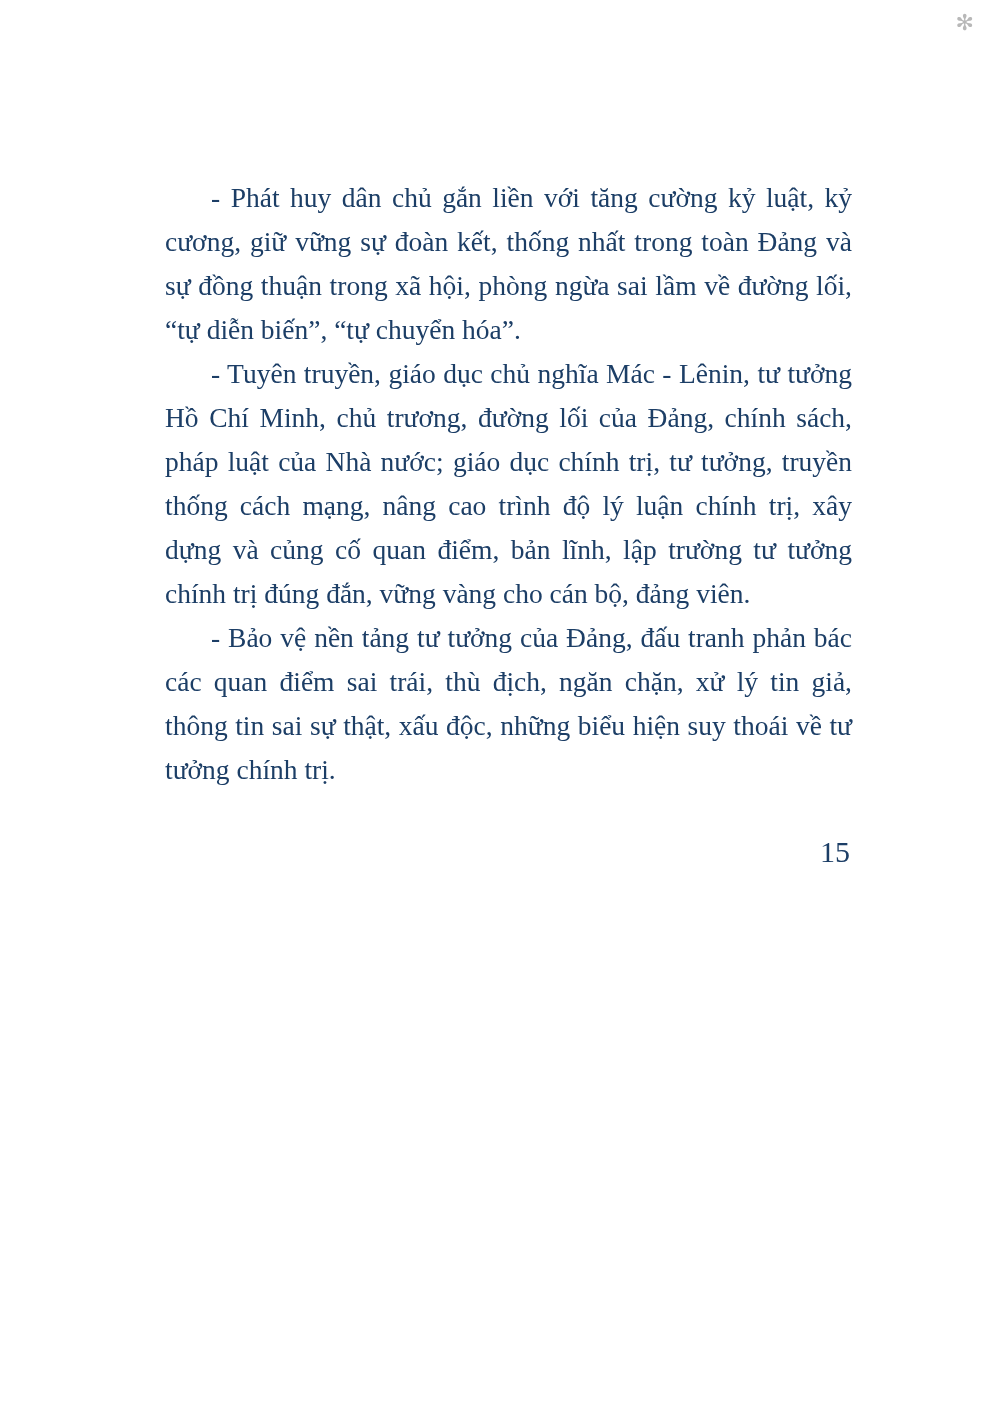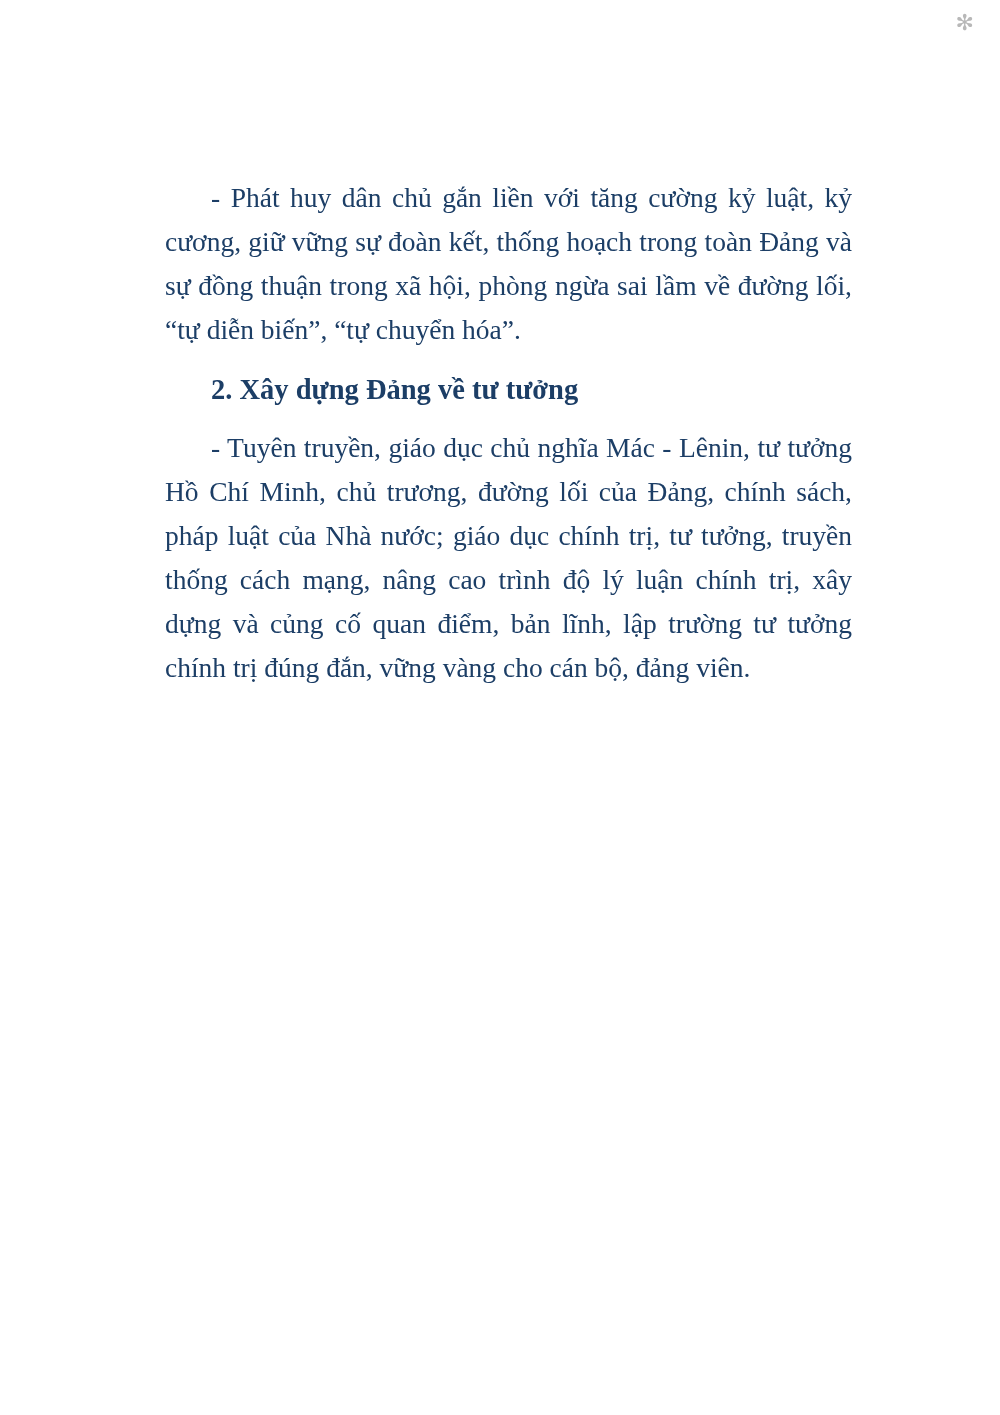--- a/index.html
+++ b/index.html
@@ -62,26 +62,27 @@
 </style>
 </head>
 <body>
 
 <div class="page">
 
   <div class="deco">✻</div>
 
   <div class="text-block">
 
-    <p>- Phát huy dân chủ gắn liền với tăng cường kỷ luật, kỷ cương, giữ vững sự đoàn kết, thống hoạch trong toàn Đảng và sự đồng thuận trong xã hội, phòng ngừa sai lầm về đường lối, “tự diễn biến”, “tự chuyển hóa”.</p>
+    <p>- Phát huy dân chủ gắn liền với tăng cường kỷ luật, kỷ cương, giữ vững sự đoàn kết, thống nhất trong toàn Đảng và sự đồng thuận trong xã hội, phòng ngừa sai lầm về đường lối, “tự diễn biến”, “tự chuyển hóa”.</p>
 
-    <h2>2. Xây dựng Đảng về tư tưởng</h2>
 
 
 
     <p>- Tuyên truyền, giáo dục chủ nghĩa Mác - Lênin, tư tưởng Hồ Chí Minh, chủ trương, đường lối của Đảng, chính sách, pháp luật của Nhà nước; giáo dục chính trị, tư tưởng, truyền thống cách mạng, nâng cao trình độ lý luận chính trị, xây dựng và củng cố quan điểm, bản lĩnh, lập trường tư tưởng chính trị đúng đắn, vững vàng cho cán bộ, đảng viên.</p>
 
 
+    <p>- Bảo vệ nền tảng tư tưởng của Đảng, đấu tranh phản bác các quan điểm sai trái, thù địch, ngăn chặn, xử lý tin giả, thông tin sai sự thật, xấu độc, những biểu hiện suy thoái về tư tưởng chính trị.</p>
 
+    <div class="page-number">15</div>
 
   </div>
 
 </div>
 
 </body></html>

